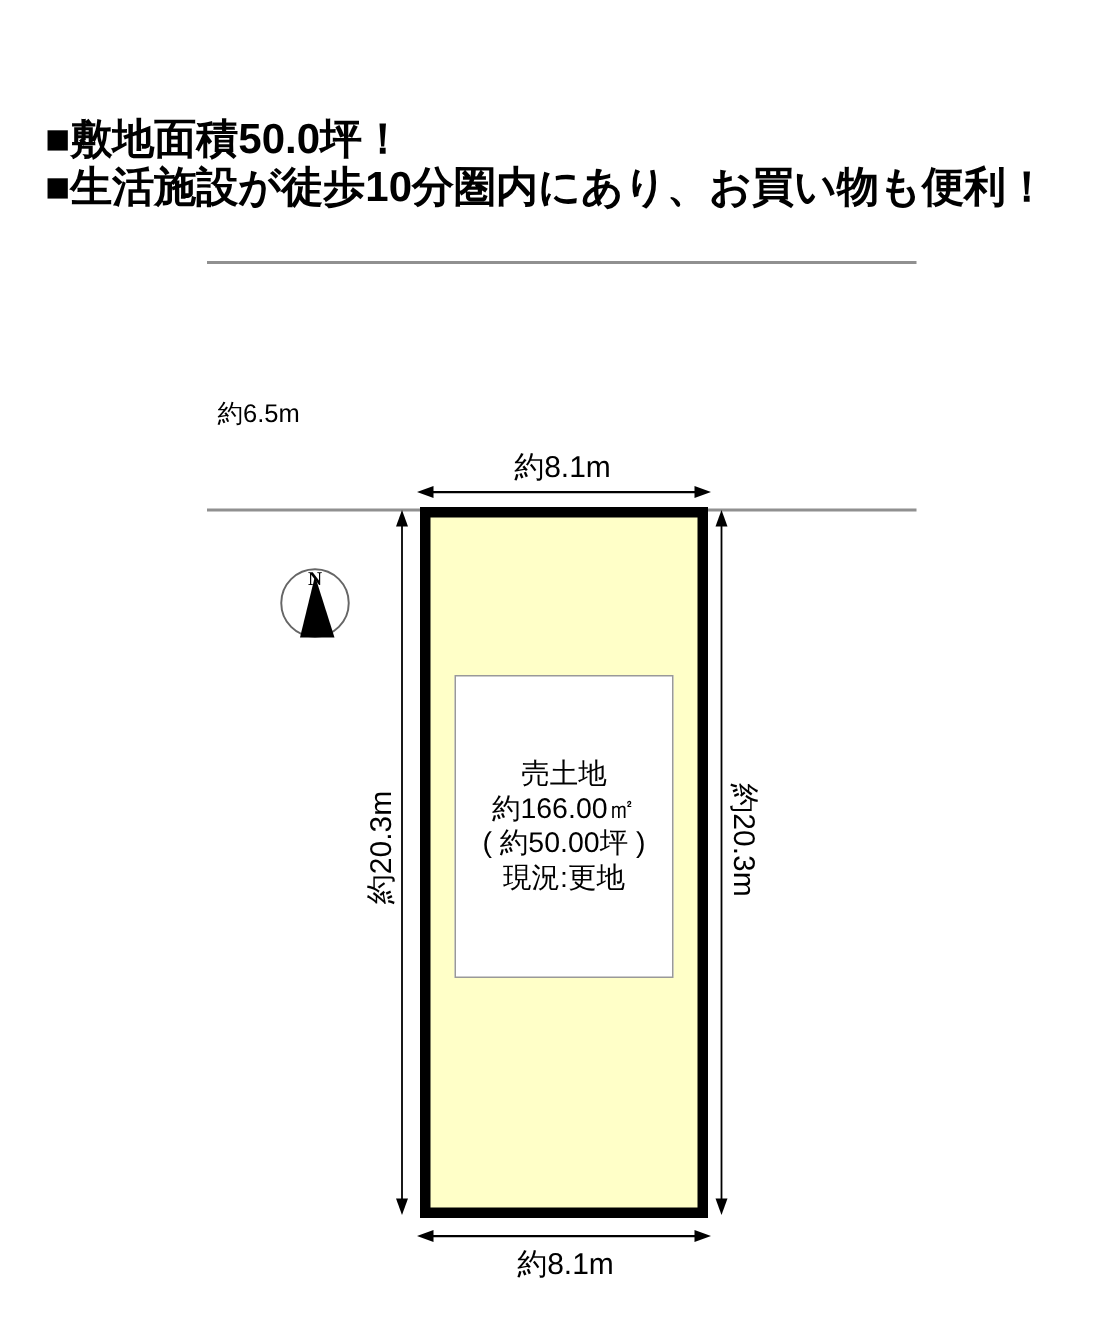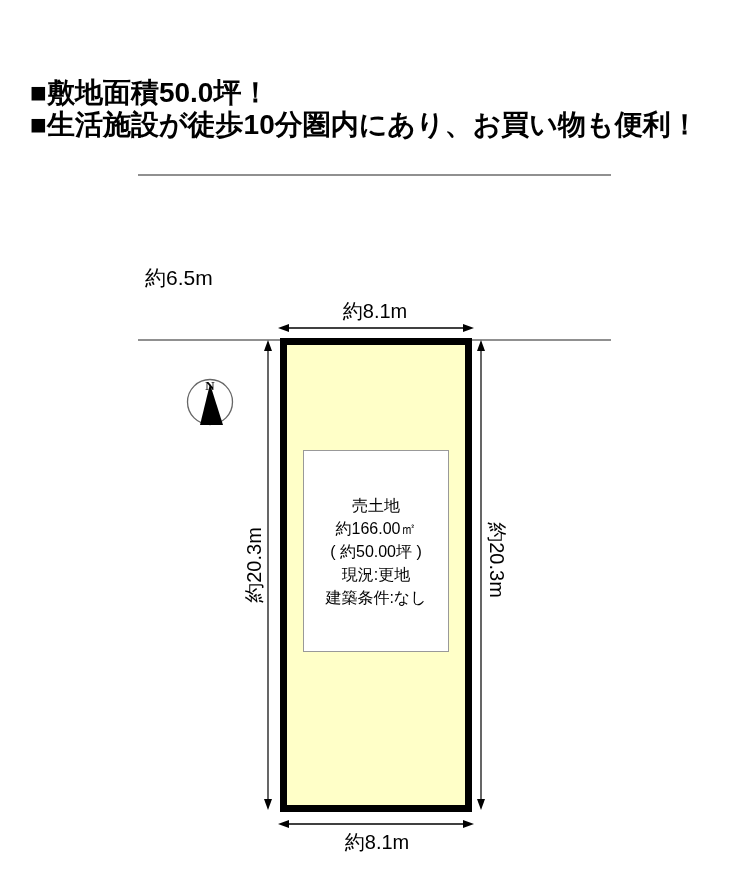--- a/index.html
+++ b/index.html
@@ -13,32 +13,32 @@
     font-size:28px;font-weight:bold;line-height:31.5px;letter-spacing:0;
     white-space:nowrap;
     margin-top:46px;
   }
   
   .road-line{position:absolute;left:138px;width:473px;height:2px;background:#909090;}
   .road-line.top{top:174px;}
   .road-line.bottom{top:339px;}
   
   .road-name{position:absolute;left:152px;top:201px;font-size:21px;line-height:25px;white-space:pre-line;}
-  .road-width{position:absolute;left:145px;top:264px;font-size:21px;}
+  .road-width{position:absolute;left:145px;top:264px;font-size:17px;}
   
   .plot-rect{
     position:absolute;left:280px;top:338px;width:192px;height:474px;
     box-sizing:border-box;border:7px solid #000;background:#FFFFC8;z-index:2;
   }
   
   .info-box{
     position:absolute;left:303px;top:450px;width:144px;height:200px;
     background:#ffffff;border:1px solid #999;z-index:3;
     display:flex;flex-direction:column;align-items:center;justify-content:center;
-    font-size:16px;line-height:23px;text-align:center;white-space:nowrap;
+    font-size:19px;line-height:23px;text-align:center;white-space:nowrap;
   }
   
   .dim-label{position:absolute;font-size:20px;white-space:nowrap;z-index:4;}
   .dim-top{left:375px;top:298px;transform:translateX(-50%);}
   .dim-bottom{left:377px;top:829px;transform:translateX(-50%);}
   .dim-left{left:254px;top:565px;transform:translate(-50%,-50%) rotate(-90deg);}
   .dim-right{left:496px;top:560px;transform:translate(-50%,-50%) rotate(90deg);}
   
   .svg-abs{position:absolute;z-index:1;}
   .arrow-top{left:278px;top:322px;}
@@ -68,21 +68,20 @@
     <text x="24" y="13" text-anchor="middle" font-size="13" font-weight="bold" font-family="Liberation Serif, serif" fill="#000">N</text>
   </svg>
 
   <div class="plot-rect" style="background-color: rgb(255, 255, 200); border-color: rgb(0, 0, 0);"></div>
 
   <div class="info-box">
     <div>売土地</div>
     <div>約166.00㎡</div>
     <div>( 約50.00坪 )</div>
     <div>現況:更地</div>
-    <div>建築条件:なし</div>
   </div>
 
   <svg class="svg-abs arrow-top" width="196" height="12">
     <line x1="9" y1="6" x2="187" y2="6" stroke="#000" stroke-width="1.5"></line>
     <polygon points="0,6 11,2 11,10" fill="#000"></polygon>
     <polygon points="196,6 185,2 185,10" fill="#000"></polygon>
   </svg>
   <svg class="svg-abs arrow-bottom" width="196" height="12">
     <line x1="9" y1="6" x2="187" y2="6" stroke="#000" stroke-width="1.5"></line>
     <polygon points="0,6 11,2 11,10" fill="#000"></polygon>

